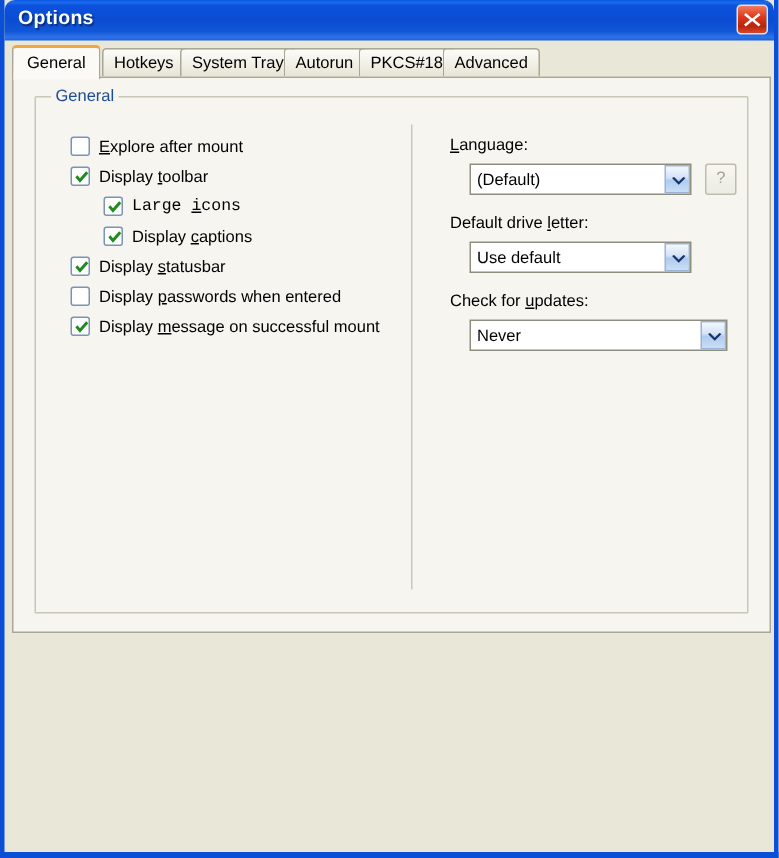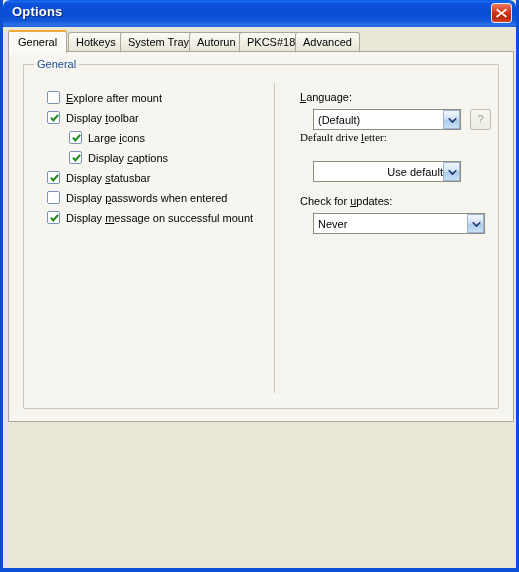--- a/index.html
+++ b/index.html
@@ -251,21 +251,21 @@
 
       <div class="cbrow" style="left:23px; top:46px;">
         <span class="cbox">
           <svg width="11" height="11" viewBox="0 0 11 11">
               <path d="M1.2 5.2 L2.6 3.9 L4.3 5.8 L8.4 1.2 L9.9 2.5 L4.3 8.9 Z" fill="#1D8C1D"></path>
             </svg>
         </span>
         <span class="cblabel"><span>Display </span><span class="u">t</span><span>oolbar</span></span>
       </div>
 
-      <div class="cbrow" style="left:45px; top:66px;">
+      <div class="cbrow" style="left:45px; top:66px;font-family:Liberation Mono, monospace;">
         <span class="cbox">
           <svg width="11" height="11" viewBox="0 0 11 11">
               <path d="M1.2 5.2 L2.6 3.9 L4.3 5.8 L8.4 1.2 L9.9 2.5 L4.3 8.9 Z" fill="#1D8C1D"></path>
             </svg>
         </span>
         <span class="cblabel"><span>Large </span><span class="u">i</span><span>cons</span></span>
       </div>
 
       <div class="cbrow" style="left:45px; top:86px;">
         <span class="cbox">
@@ -303,22 +303,22 @@
       <div class="combo" style="left:289px; top:44px; width:148px;">
         <span class="combo-text">(Default)</span>
         <span class="combo-btn">
           <svg width="11" height="8" viewBox="0 0 11 8">
               <path d="M1 1.6 L5.5 6.2 L10 1.6 L8.6 1.0 L5.5 4.1 L2.4 1.0 Z" fill="#16306B"></path>
             </svg>
         </span>
       </div>
       <div class="helpbtn" style="left:446px; top:44px;">?</div>
 
-      <div class="fieldlabel" style="left:276px; top:66px;font-family:Liberation Serif, serif;"><span>Default drive </span><span class="u">l</span><span>etter:</span></div>
-      <div class="combo" style="left:289px; top:96px; width:148px;text-align:right;">
+      <div class="fieldlabel" style="left:276px; top:78px;"><span>Default drive </span><span class="u">l</span><span>etter:</span></div>
+      <div class="combo" style="left:289px; top:96px; width:148px;">
         <span class="combo-text">Use default</span>
         <span class="combo-btn">
           <svg width="11" height="8" viewBox="0 0 11 8">
               <path d="M1 1.6 L5.5 6.2 L10 1.6 L8.6 1.0 L5.5 4.1 L2.4 1.0 Z" fill="#16306B"></path>
             </svg>
         </span>
       </div>
 
       <div class="fieldlabel" style="left:276px; top:130px;"><span>Check for </span><span class="u">u</span><span>pdates:</span></div>
       <div class="combo" style="left:289px; top:148px; width:172px;">

